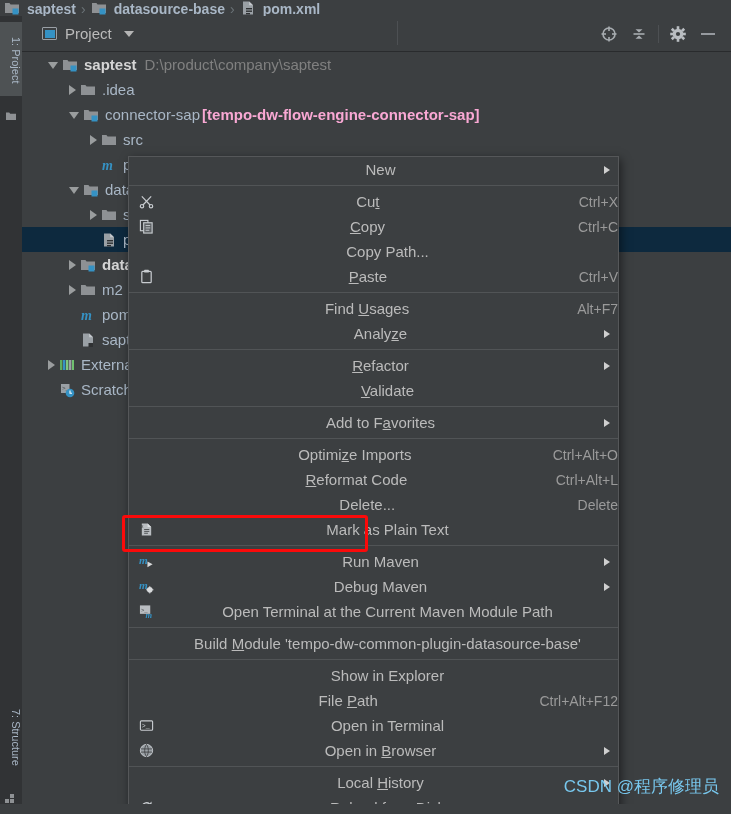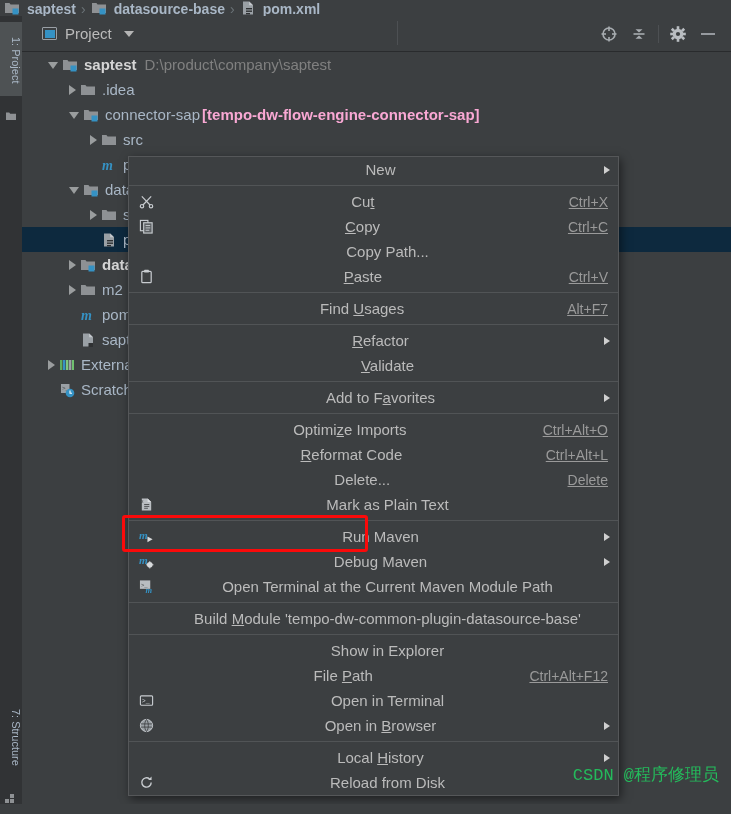--- a/index.html
+++ b/index.html
@@ -96,41 +96,41 @@
     background:#3c3f41;border:1px solid #555759;
     box-shadow:2px 3px 9px rgba(0,0,0,.5);
     box-sizing:border-box;
   }
   .mi{
     position:relative;height:25px;display:flex;align-items:center;
     font-size:15px;color:#bbbbbb;box-sizing:border-box;padding-left:6px;text-align:center;
   }
   .mi-ico{width:22px;flex:0 0 auto;display:inline-flex;align-items:center;justify-content:center;}
   .mi-lbl{flex:1 1 auto;white-space:nowrap;}
-  .mi-acc{color:#9a9a9a;font-size:14px;padding-right:10px;text-decoration:underline;}
+  .mi-acc{color:#9a9a9a;font-size:14px;}
   .mi-sub{
     width:0;height:0;margin-right:8px;
     border-top:4.5px solid transparent;border-bottom:4.5px solid transparent;
     border-left:6px solid #cfcfcf;
   }
   .msep{height:1px;background:#515456;margin:3px 0;}
   u.mn{text-decoration:underline;}
 
   
   .redbox{
     position:absolute;left:122px;top:515px;width:246px;height:37px;
     border:3px solid #fb0a0a;border-radius:3px;box-sizing:border-box;
     pointer-events:none;z-index:50;
   }
 
   
   .wm{
-    position:absolute;right:12px;bottom:28px;
-    font-size:17px;color:#22c55e;opacity:.92;
-    font-family:Liberation Mono, monospace;white-space:nowrap;z-index:60;
+    position:absolute;right:12px;bottom:16px;
+    font-size:17px;color:#7dd3fc;opacity:.92;
+    font-family:Liberation Sans, sans-serif;white-space:nowrap;z-index:60;
   }
   .bottomstrip{position:absolute;left:0;bottom:0;width:731px;height:10px;background:#3c3f41;}
 </style>
 </head>
 <body>
 
 <div class="app">
 
   <div class="breadcrumb" id="breadcrumb">
       <span class="crumb">
@@ -454,20 +454,25 @@
         </span>
         <span class="mi-lbl"><u class="mn">P</u>aste</span>
         <span class="mi-acc">Ctrl+V</span>
       </div>
       <div class="msep"></div>
       <div class="mi">
         <span class="mi-ico"></span>
         <span class="mi-lbl">Find <u class="mn">U</u>sages</span>
         <span class="mi-acc">Alt+F7</span>
       </div>
+      <div class="mi">
+        <span class="mi-ico"></span>
+        <span class="mi-lbl">Analy<u class="mn">z</u>e</span>
+        <span class="mi-sub"></span>
+      </div>
       <div class="msep"></div>
       <div class="mi">
         <span class="mi-ico"></span>
         <span class="mi-lbl"><u class="mn">R</u>efactor</span>
         <span class="mi-sub"></span>
       </div>
       <div class="mi">
         <span class="mi-ico"></span>
         <span class="mi-lbl"><u class="mn">V</u>alidate</span>
       </div>

